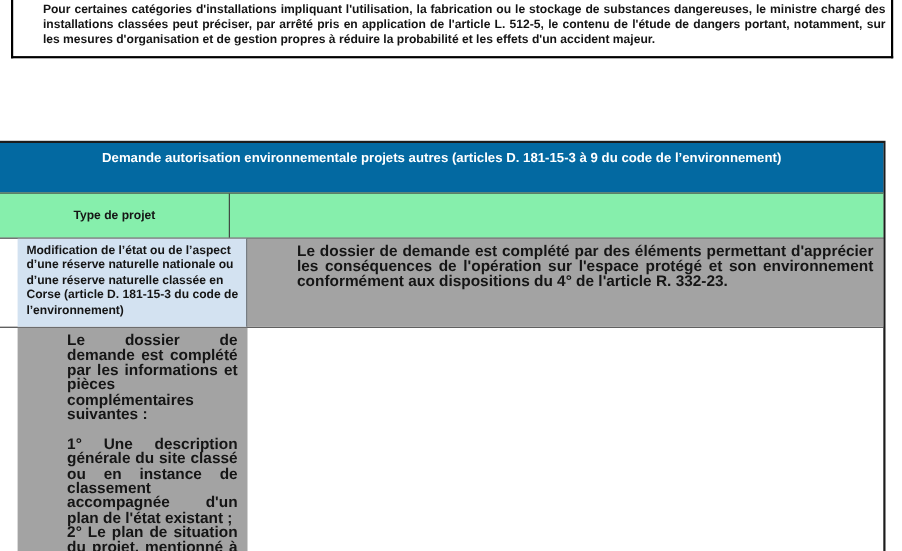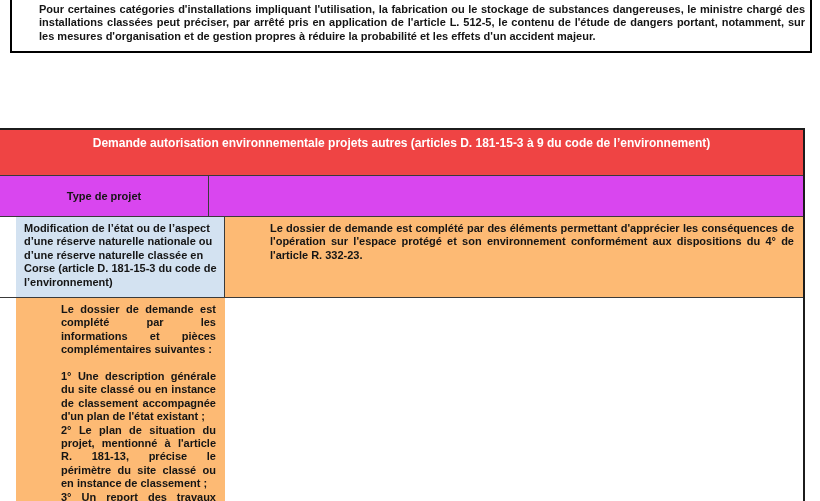--- a/index.html
+++ b/index.html
@@ -15,48 +15,48 @@
     border:2px solid #000000; border-top:none;
     padding:3px 5px 0 27px;
     font-size:11px; line-height:13.4px; text-align:justify;
     background:#ffffff;
   }
   .env-table {
     position:absolute; left:-2px; top:128px; width:807px;
     border:2px solid #1c1c1c; background:#ffffff;
   }
   .tbl-title {
-    height:45px; background:#ef4444; color:#ffffff;
+    height:45px; background:#0369a1; color:#ffffff;
     font-size:12px; line-height:14px; text-align:center; padding-top:6px;
   }
   .tbl-head {
     display:grid; grid-template-columns:209px 1fr;
-    background:#d946ef; border-top:1px solid #3a3a3a;
+    background:#86efac; border-top:1px solid #3a3a3a;
   }
   .th-cell {
     height:40px; display:flex; align-items:center; justify-content:center;
     font-size:11px; text-align:center;
   }
   .th-left { border-right:1px solid #3a3a3a; }
   .tbl-row {
     display:grid; grid-template-columns:209px 1fr;
     border-top:1px solid #3a3a3a;
     padding-left:16px;
   }
   .row-1 { min-height:81px; }
   .row-2 { min-height:194px; }
   .td-type {
     background:#d3e2f1; border-right:1px solid #3a3a3a;
     padding:5px 6px 4px 8px;
     font-size:11px; line-height:13.4px;
   }
   .td-docs {
-    background:#fdba74;
+    background:#a3a3a3;
     padding:5px 9px 4px 45px;
-    font-size:11px; line-height:13.4px;
+    font-size:14px; line-height:13.4px;
     text-align:justify; white-space:pre-line;
   }
 </style>
 </head>
 <body>
 
 <div class="doc">
 
   <div class="intro-box">Pour certaines catégories d'installations impliquant l'utilisation, la fabrication ou le stockage de substances dangereuses, le ministre chargé des installations classées peut préciser, par arrêté pris en application de l'article L. 512-5, le contenu de l'étude de dangers portant, notamment, sur les mesures d'organisation et de gestion propres à réduire la probabilité et les effets d'un accident majeur.</div>
 

